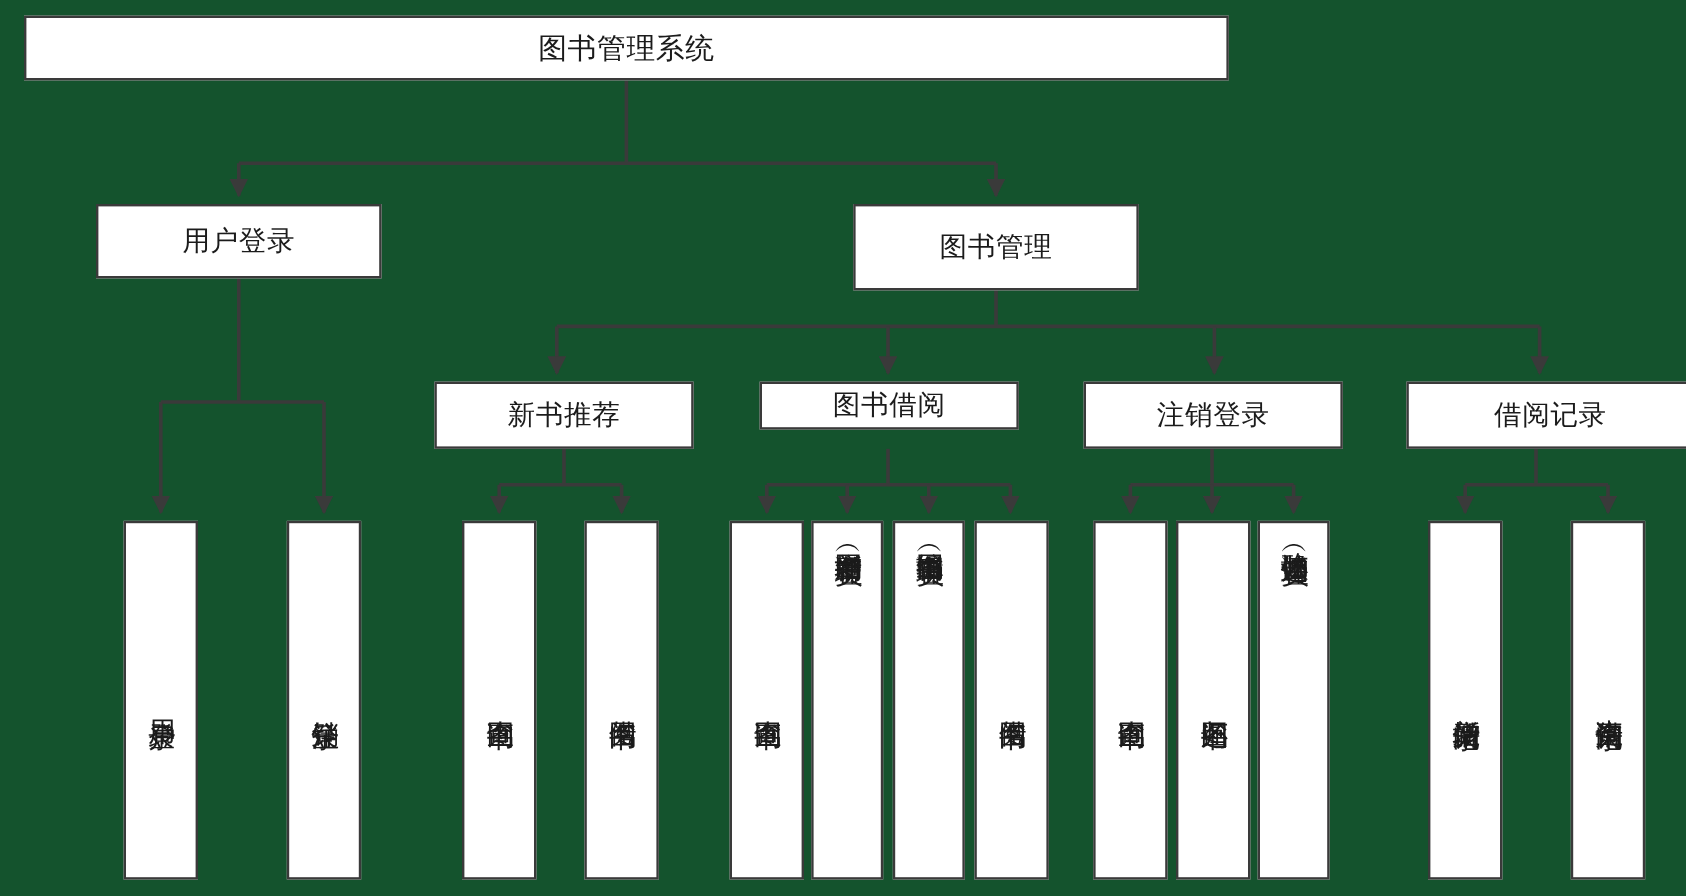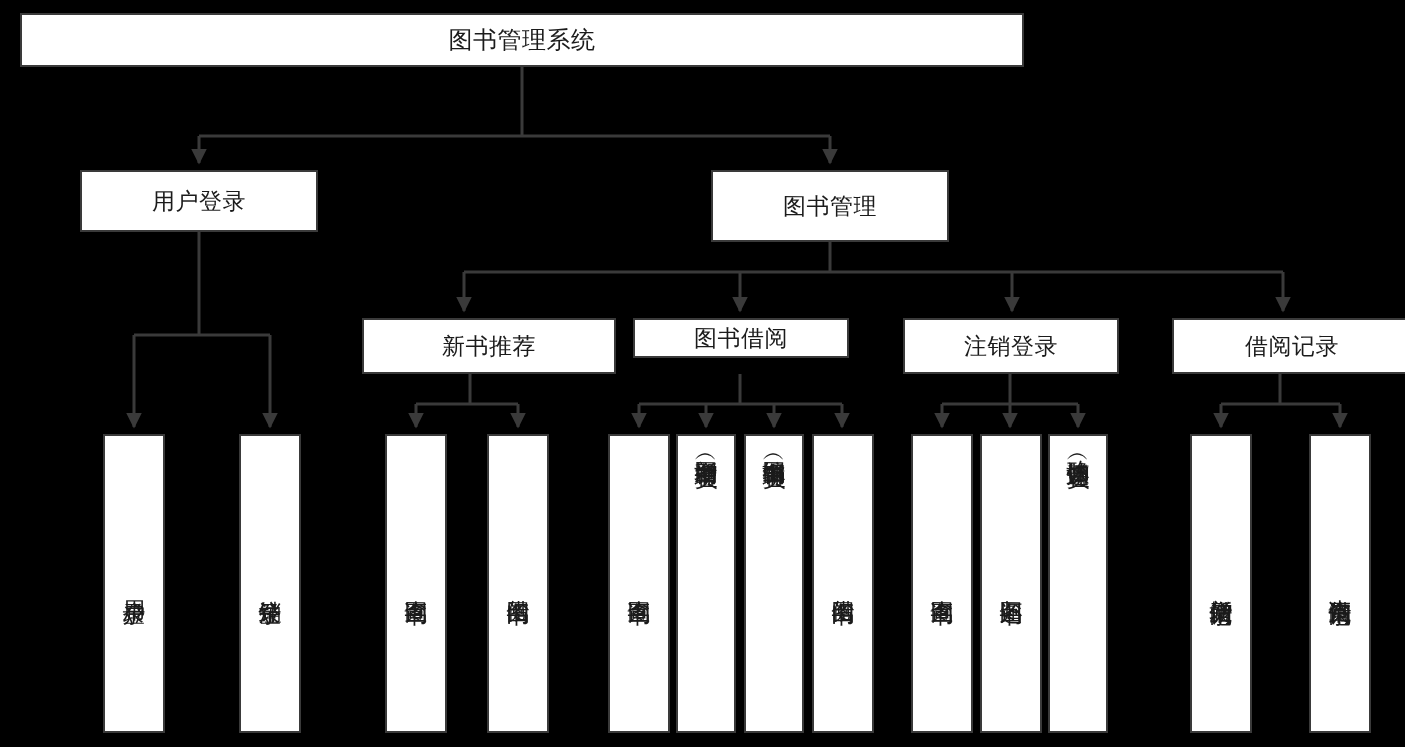--- a/index.html
+++ b/index.html
@@ -8,21 +8,21 @@
     padding: 0;
     background: #ffffff;
   }
   body {
     font-family: "DejaVu Sans", "Liberation Sans", sans-serif;
   }
   #canvas {
     position: relative;
     width: 1405px;
     height: 747px;
-    background: #000000;
+    background: #14532d;
     overflow: hidden;
   }
   #edges {
     position: absolute;
     left: 0;
     top: 0;
     width: 1405px;
     height: 747px;
     pointer-events: none;
   }
@@ -139,21 +139,21 @@
     <span class="node-label">图书管理系统</span>
   </div>
 
   <div class="node horiz" style="left:80px; top:170px; width:238px; height:62px;">
     <span class="node-label">用户登录</span>
   </div>
   <div class="node horiz" style="left:711px; top:170px; width:238px; height:72px;">
     <span class="node-label">图书管理</span>
   </div>
 
-  <div class="node horiz" style="left:362px; top:318px; width:254px; height:56px;">
+  <div class="node horiz" style="left:362px; top:318px; width:216px; height:56px;">
     <span class="node-label">新书推荐</span>
   </div>
   <div class="node horiz" style="left:633px; top:318px; width:216px; height:40px;">
     <span class="node-label">图书借阅</span>
   </div>
   <div class="node horiz" style="left:903px; top:318px; width:216px; height:56px;">
     <span class="node-label">注销登录</span>
   </div>
   <div class="node horiz" style="left:1172px; top:318px; width:240px; height:56px;">
     <span class="node-label">借阅记录</span>

